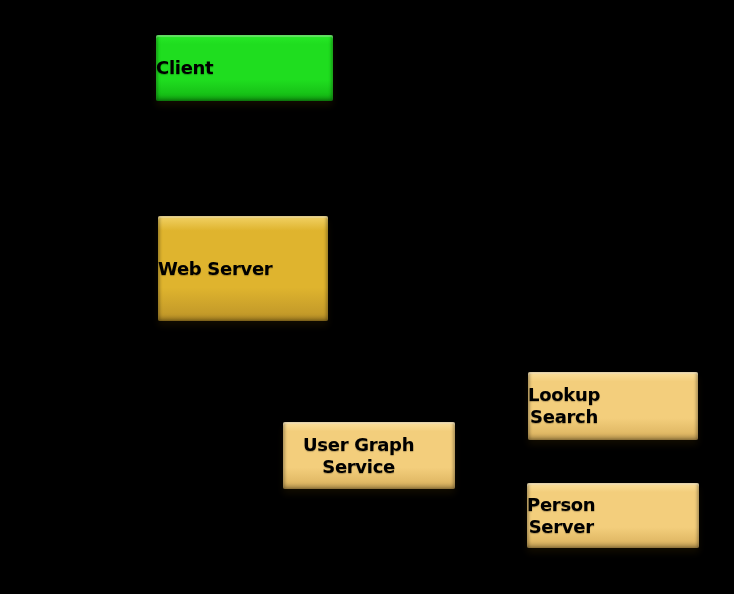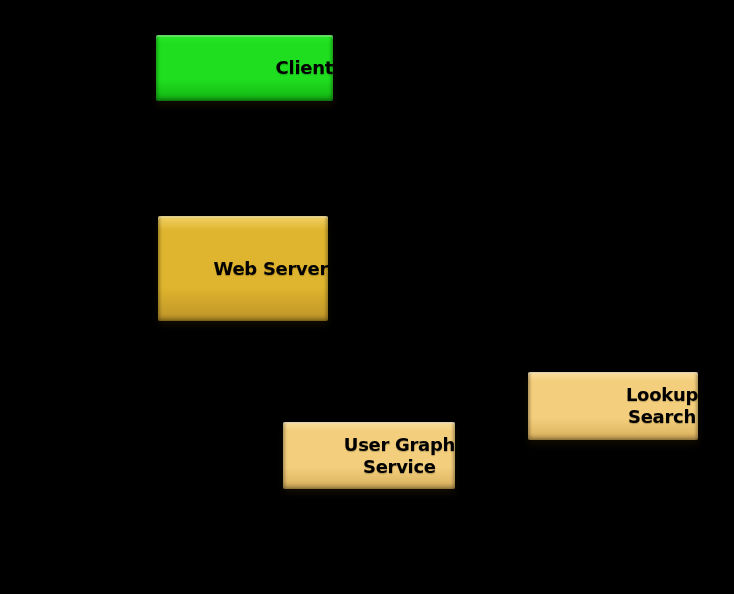--- a/index.html
+++ b/index.html
@@ -12,21 +12,21 @@
     width: 734px;
     height: 594px;
     background: #000;
     overflow: hidden;
     font-family: "DejaVu Sans", "Liberation Sans", sans-serif;
   }
   .node {
     position: absolute;
     display: flex;
     align-items: center;
-    justify-content: flex-end;
+    justify-content: flex-start;
     text-align: center;
     box-sizing: border-box;
     font-weight: bold;
     font-size: 18px;
     line-height: 1.22;
     letter-spacing: -0.3px;
     white-space: pre-line;
     border-radius: 2px;
     color: #000;
     background-image: linear-gradient(180deg,
@@ -67,14 +67,18 @@
   <div class="node node-user-graph" style="--fill: #f3ce7c; --fill-light: #fce09c; --fill-dark: #d9b05c; color: rgb(0, 0, 0);">
     <span>User Graph
 Service</span>
   </div>
 
   <div class="node node-lookup-service" style="--fill: #f3ce7c; --fill-light: #fce09c; --fill-dark: #d9b05c; color: rgb(0, 0, 0);">
     <span>Lookup
 Search</span>
   </div>
 
+  <div class="node node-person-server" style="--fill: #f3ce7c; --fill-light: #fce09c; --fill-dark: #d9b05c; color: rgb(0, 0, 0);">
+    <span>Person
+Server</span>
+  </div>
 
 </div>
 
 </body></html>

